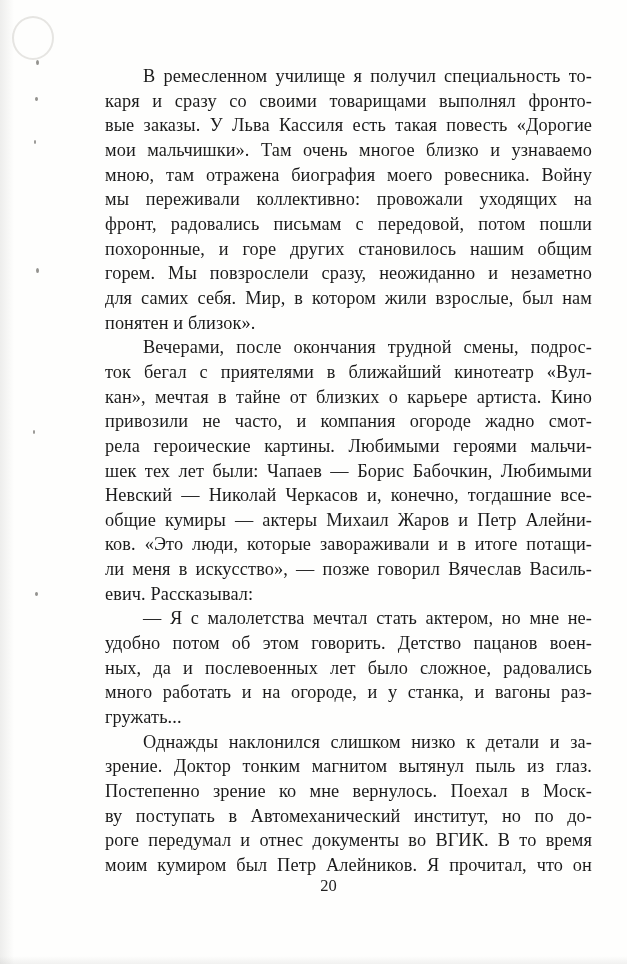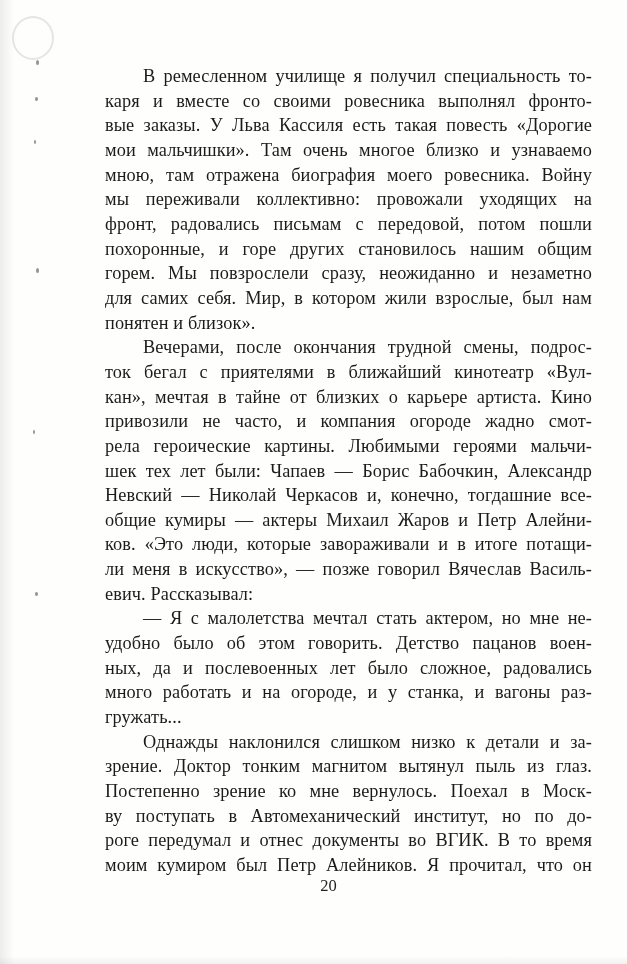--- a/index.html
+++ b/index.html
@@ -91,43 +91,43 @@
 
   <div class="speck" style="left:36px;top:60px;width:3px;height:5px;"></div>
   <div class="speck" style="left:35px;top:97px;width:3px;height:4px;"></div>
   <div class="speck" style="left:34px;top:140px;width:2px;height:4px;"></div>
   <div class="speck" style="left:36px;top:268px;width:3px;height:5px;"></div>
   <div class="speck" style="left:33px;top:430px;width:2px;height:4px;"></div>
   <div class="speck" style="left:35px;top:592px;width:3px;height:4px;"></div>
 
   <div class="text-block">
       <div class="line indent">В ремесленном училище я получил специальность то-</div>
-      <div class="line">каря и вместе со своими ровесника выполнял фронто-</div>
+      <div class="line">каря и сразу со своими товарищами выполнял фронто-</div>
       <div class="line">вые заказы. У Льва Кассиля есть такая повесть «Дорогие</div>
       <div class="line">мои мальчишки». Там очень многое близко и узнаваемо</div>
       <div class="line">мною, там отражена биография моего ровесника. Войну</div>
       <div class="line">мы переживали коллективно: провожали уходящих на</div>
       <div class="line">фронт, радовались письмам с передовой, потом пошли</div>
       <div class="line">похоронные, и горе других становилось нашим общим</div>
       <div class="line">горем. Мы повзрослели сразу, неожиданно и незаметно</div>
       <div class="line">для самих себя. Мир, в котором жили взрослые, был нам</div>
       <div class="line last">понятен и близок».</div>
       <div class="line indent">Вечерами, после окончания трудной смены, подрос-</div>
       <div class="line">ток бегал с приятелями в ближайший кинотеатр «Вул-</div>
       <div class="line">кан», мечтая в тайне от близких о карьере артиста. Кино</div>
       <div class="line">привозили не часто, и компания огороде жадно смот-</div>
       <div class="line">рела героические картины. Любимыми героями мальчи-</div>
-      <div class="line">шек тех лет были: Чапаев — Борис Бабочкин, Александр</div>
+      <div class="line">шек тех лет были: Чапаев — Борис Бабочкин, Любимыми</div>
       <div class="line">Невский — Николай Черкасов и, конечно, тогдашние все-</div>
       <div class="line">общие кумиры — актеры Михаил Жаров и Петр Алейни-</div>
       <div class="line">ков. «Это люди, которые завораживали и в итоге потащи-</div>
       <div class="line">ли меня в искусство», — позже говорил Вячеслав Василь-</div>
       <div class="line last">евич. Рассказывал:</div>
       <div class="line indent">— Я с малолетства мечтал стать актером, но мне не-</div>
-      <div class="line">удобно было об этом говорить. Детство пацанов воен-</div>
+      <div class="line">удобно потом об этом говорить. Детство пацанов воен-</div>
       <div class="line">ных, да и послевоенных лет было сложное, радовались</div>
       <div class="line">много работать и на огороде, и у станка, и вагоны раз-</div>
       <div class="line last">гружать...</div>
       <div class="line indent">Однажды наклонился слишком низко к детали и за-</div>
       <div class="line">зрение. Доктор тонким магнитом вытянул пыль из глаз.</div>
       <div class="line">Постепенно зрение ко мне вернулось. Поехал в Моск-</div>
       <div class="line">ву поступать в Автомеханический институт, но по до-</div>
       <div class="line">роге передумал и отнес документы во ВГИК. В то время</div>
       <div class="line">моим кумиром был Петр Алейников. Я прочитал, что он</div>
     </div>

